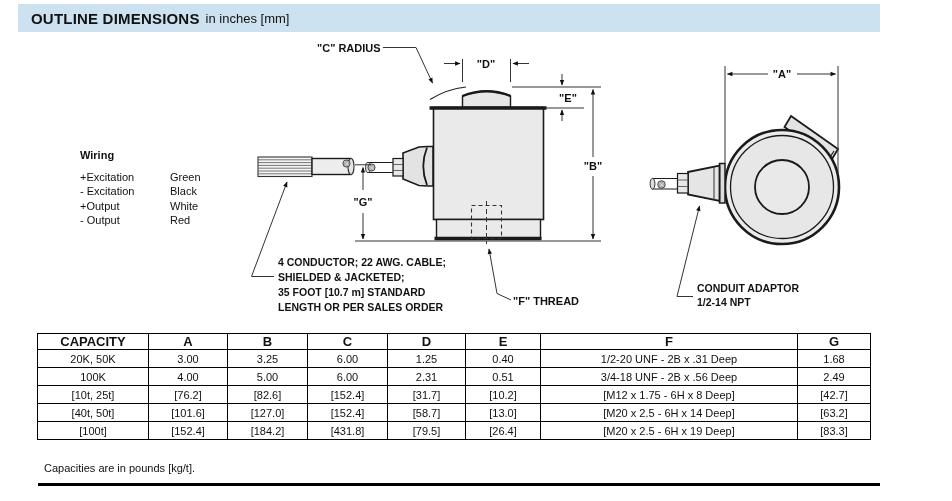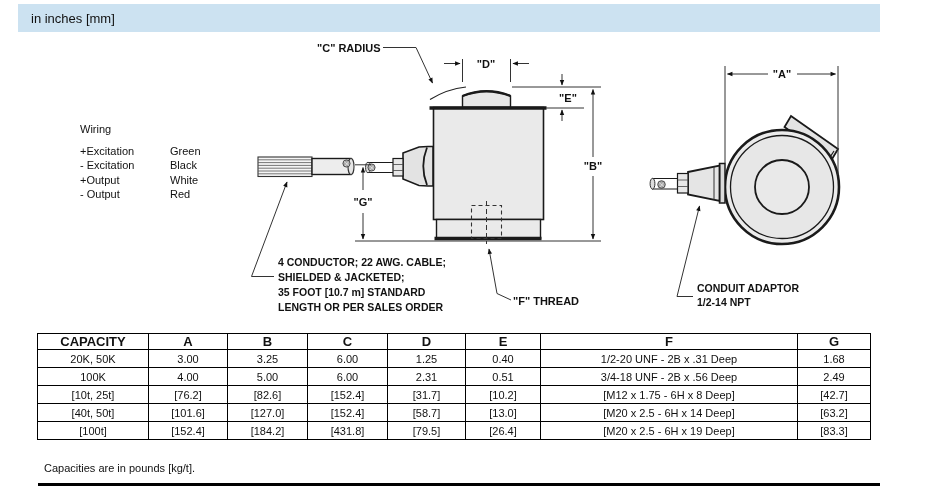--- a/index.html
+++ b/index.html
@@ -1,23 +1,23 @@
 <!DOCTYPE html>
 <html><head>
 <meta charset="utf-8">
 <style>
   html,body{margin:0;padding:0;background:#fff;}
   .page{position:relative;width:952px;height:501px;background:#fff;overflow:hidden;
         font-family:"Liberation Sans","DejaVu Sans",sans-serif;color:#111;}
   .titlebar{position:absolute;left:18px;top:4px;width:862px;height:28px;background:#cce2f1;
             display:flex;align-items:center;padding-left:13px;box-sizing:border-box;}
   .titlebar .t1{font-weight:bold;font-size:15px;letter-spacing:.2px;}
-  .titlebar .t2{font-size:13px;text-align:center;}
+  .titlebar .t2{font-size:13px;margin-left:6px;text-align:center;}
   .wiring{position:absolute;left:80px;top:122px;font-size:11px;line-height:14.5px;}
-  .wiring .w-title{font-weight:normal;margin-bottom:7px;}
+  .wiring .w-title{font-weight:bold;margin-bottom:7px;margin-top:26px;}
   .w-row{display:flex;}
   .w-row .wl{width:90px;}
   .drawing{position:absolute;left:0;top:30px;width:952px;height:300px;}
   .dim{font-size:11px;font-weight:bold;fill:#111;}
   .note{font-size:10.5px;font-weight:bold;fill:#111;}
   .dline{stroke:#333;stroke-width:1;fill:none;}
   .dims-table{position:absolute;left:37px;top:333px;border-collapse:collapse;table-layout:fixed;
               font-size:11px;}
   .dims-table th,.dims-table td{border:1px solid #000;text-align:center;padding:0 2px;
               overflow:hidden;white-space:nowrap;}
@@ -25,20 +25,21 @@
   .dims-table td{height:17px;}
   .footnote{position:absolute;left:44px;top:462px;font-size:11px;}
   .bottomrule{position:absolute;left:38px;top:483px;width:842px;height:3px;background:#000;}
 </style>
 </head>
 <body>
 
 <div class="page">
 
   <div class="titlebar">
+    <span class="t1">OUTLINE DIMENSIONS</span>
     <span class="t2">in inches [mm]</span>
   </div>
 
   <div class="wiring">
     <div class="w-title">Wiring</div>
     <div class="w-row">
       <span class="wl">+Excitation</span>
       <span class="wc">Green</span>
     </div>
     <div class="w-row">

